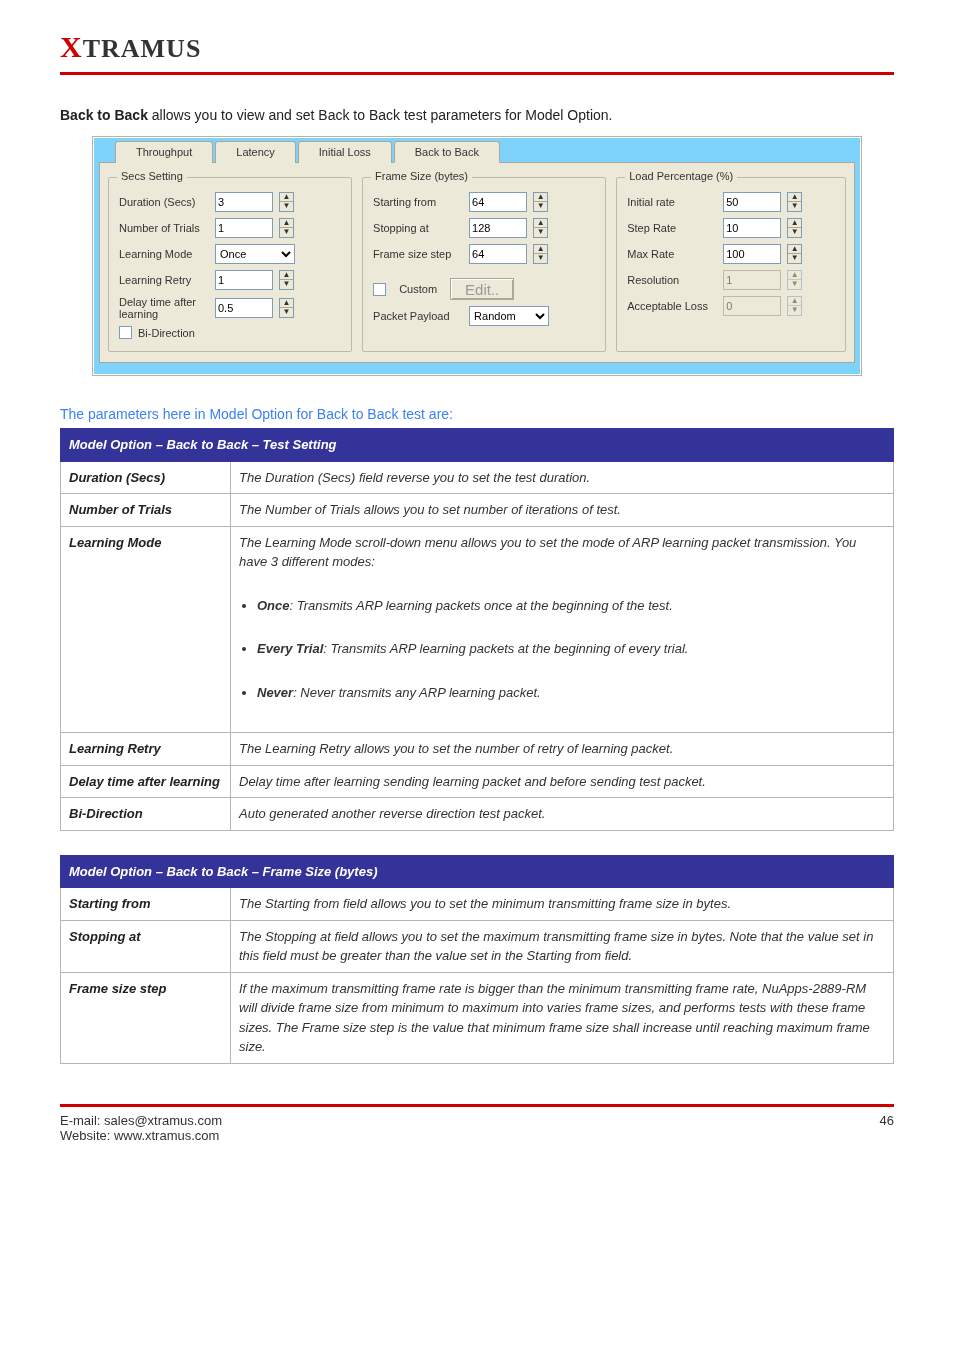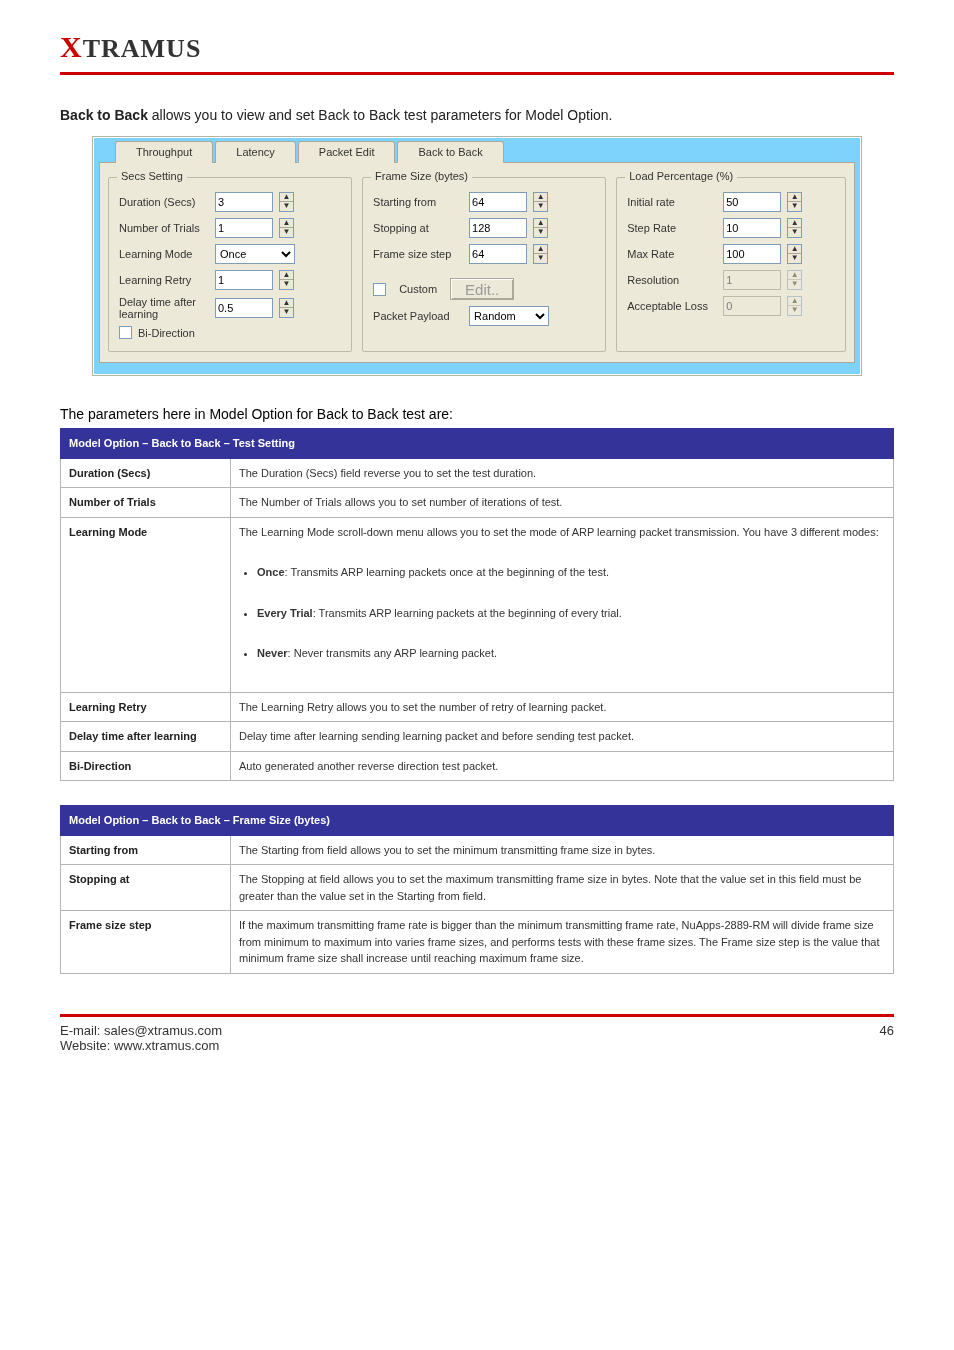--- a/index.html
+++ b/index.html
@@ -107,32 +107,33 @@
   button.winbtn {
     height: 22px; padding: 0 14px; border: 1px solid #aca899;
     background: #ece9d8; font-family: inherit; font-size: 15px;
     box-shadow: inset 1px 1px 0 #fff, inset -1px -1px 0 #aca899;
     cursor: pointer;
   }
   button.winbtn[disabled]{ color:#9a9a9a; cursor:default;}
   .ck { width: 13px; height: 13px; border:1px solid #7f9db9; background:#fff; display:inline-block;}
 
   
-  .tblcap { font-size: 14px; margin: 6px 0 6px 0; color:#000000;}
+  .tblcap { font-size: 14px; margin: 6px 0 6px 0; color:#3b82f6;}
   table.info {
     width: 100%;
     border-collapse: collapse;
     margin-bottom: 24px;
   }
   table.info th, table.info td {
     border: 1px solid #b5b5b5;
     padding: 6px 8px;
     vertical-align: top;
-    font-size: 11px;
+    font-size: 13px;
     line-height: 1.5;
+    font-style: italic;
   }
   table.info tr.hdr td, table.info tr.hdr th {
     background: #333399;
     color: #fff;
     font-weight: 700;
     border: 1px solid #333399;
   }
   table.info td.col0 { width: 170px; font-weight: 700; color:#222; }
   ul.inner { margin: 6px 0 2px 18px; padding: 0; }
   ul.inner li { margin: 24px 0; }
@@ -151,21 +152,21 @@
   <hr class="rule-red">
 
   <p class="intro">
     <b>Back to Back</b><span> allows you to view and set Back to Back test parameters for Model Option.</span>
   </p>
 
   <div class="dialog">
     <div class="tabstrip">
       <div class="tab">Throughput</div>
       <div class="tab">Latency</div>
-      <div class="tab">Packet Edit</div>
+      <div class="tab">Initial Loss</div>
       <div class="tab sel">Back to Back</div>
     </div>
     <div class="tabpanel">
       <div class="tabrow">
 
         <div class="grp" style="flex:1 1 34%;">
           <span class="legend">Secs Setting</span>
 
           <div class="frow">
             <label>Duration (Secs)</label>

